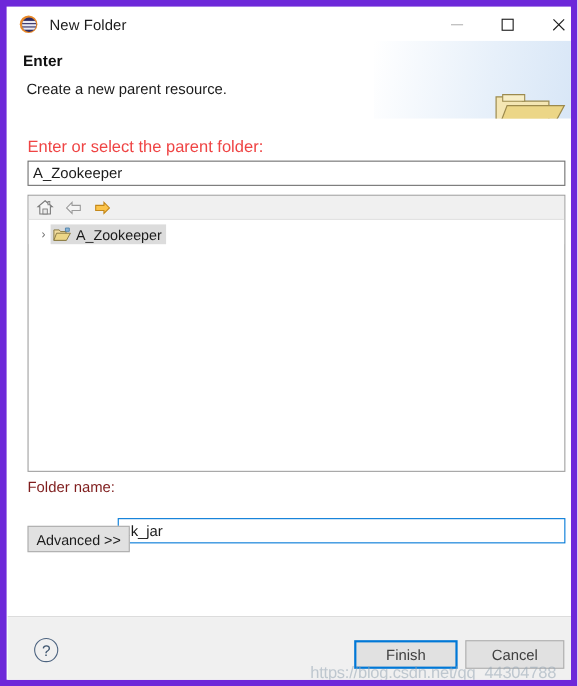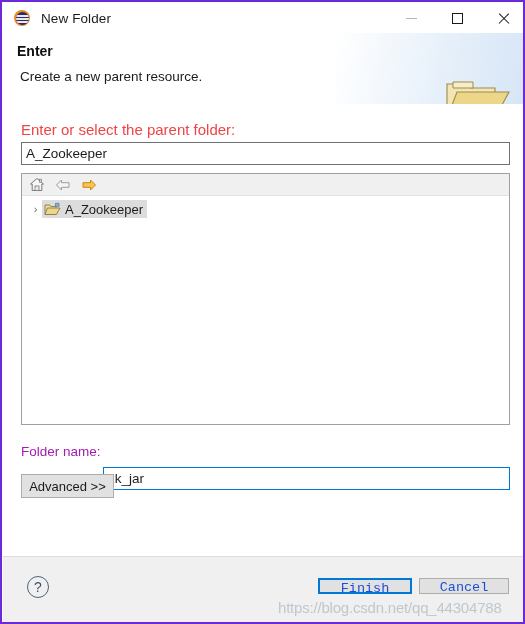--- a/index.html
+++ b/index.html
@@ -10,21 +10,21 @@
   body {
     font-family: "Liberation Sans", sans-serif;
   }
 
   #dialog {
     position: relative;
     width: 525px;
     height: 624px;
     box-sizing: border-box;
     background: #ffffff;
-    border: 2px solid #6d28d9;
+    border: 6px solid #6d28d9;
     overflow: hidden;
   }
 
   
   .titlebar {
     position: absolute;
     left: 1px; top: 1px;
     width: 523px; height: 30px;
     background: #ffffff;
     display: flex;
@@ -213,23 +213,23 @@
   }
   .tree-label {
     font-size: 13px;
     color: #1b1b1b;
     white-space: nowrap;
   }
 
   
   .label-foldername {
     position: absolute;
-    left: 18px; top: 340px;
-    font-size: 13.5px;
-    color: #a21caf;
+    left: 18px; top: 327px;
+    font-size: 13.5px;
+    color: #7f1d1d;
   }
   .foldername-input {
     position: absolute;
     left: 100px; top: 335px;
     width: 407px; height: 23px;
     box-sizing: border-box;
     border: 1px solid #0078d7;
     background: #ffffff;
     font-family: "Liberation Sans", sans-serif;
     font-size: 13.5px;
@@ -275,25 +275,25 @@
     box-sizing: border-box;
     display: flex; align-items: center; justify-content: center;
     font-size: 14px;
     color: #3f566f;
     background: #f0f0f0;
     cursor: default;
   }
   .btn {
     position: absolute;
     top: 21px;
-    height: 16px;
-    box-sizing: border-box;
-    font-family: Liberation Mono, monospace;
-    font-size: 13.5px;
-    color: #1d4ed8;
+    height: 26px;
+    box-sizing: border-box;
+    font-family: Liberation Sans, sans-serif;
+    font-size: 13.5px;
+    color: #404040;
     background: #e1e1e1;
     border: 1px solid #adadad;
     cursor: default;
   }
   .btn-finish {
     left: 315px;
     width: 94px;
     border: 2px solid #0078d7;
     background: #e1e1e1;
   }

